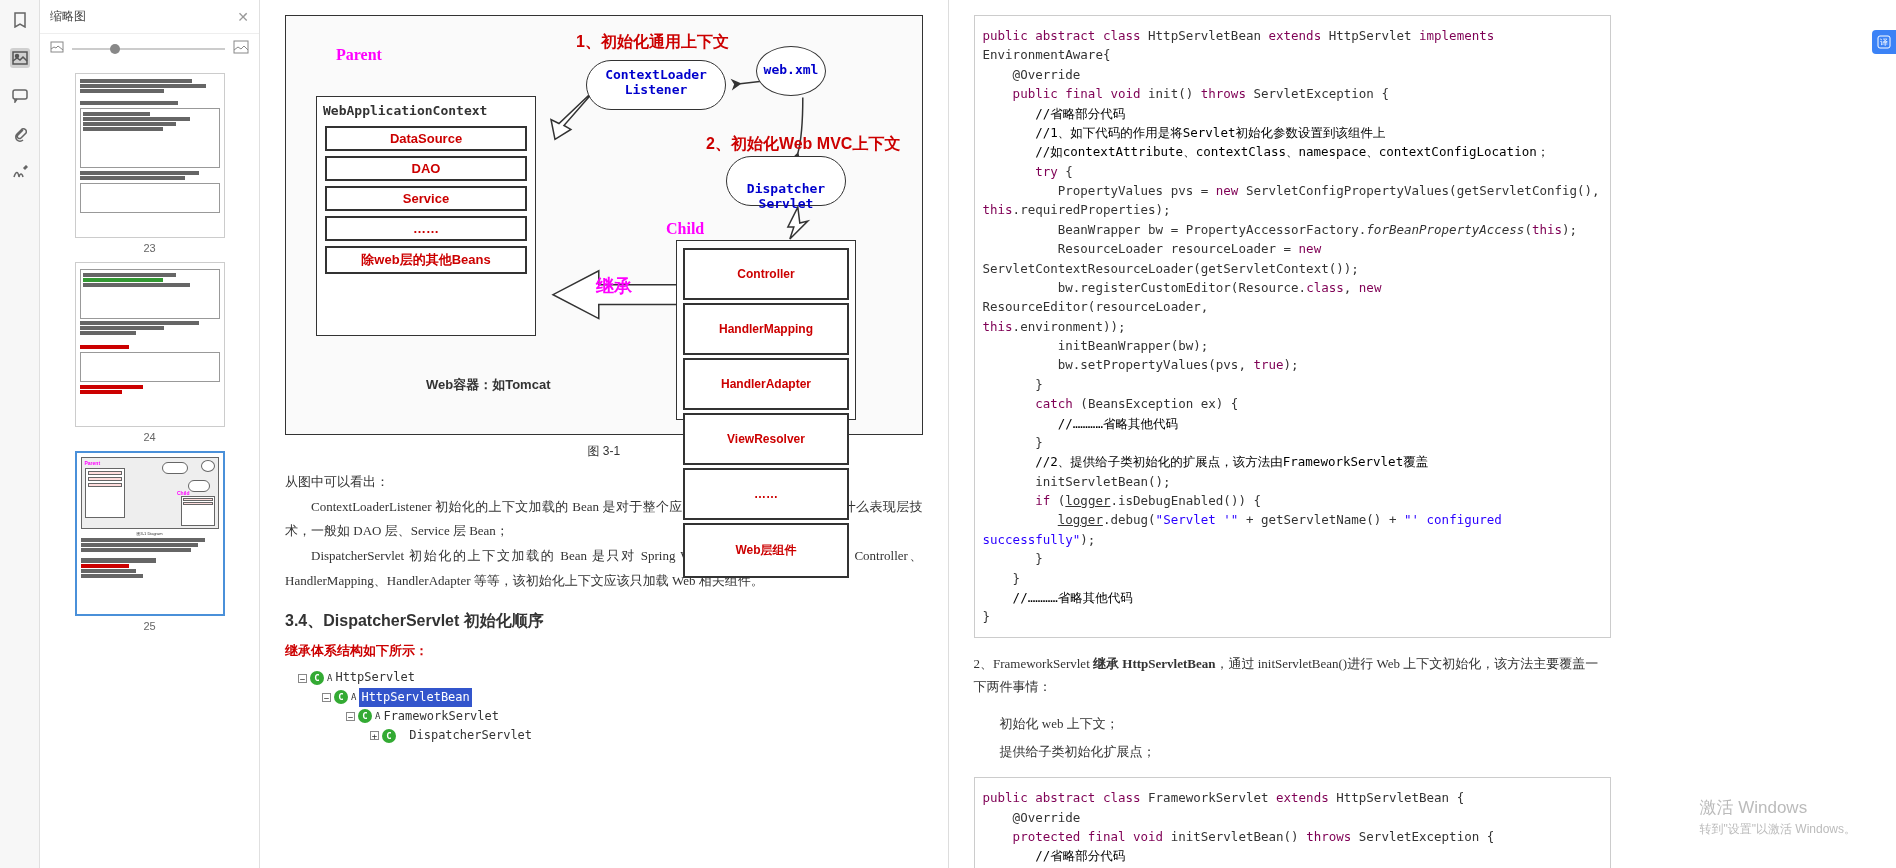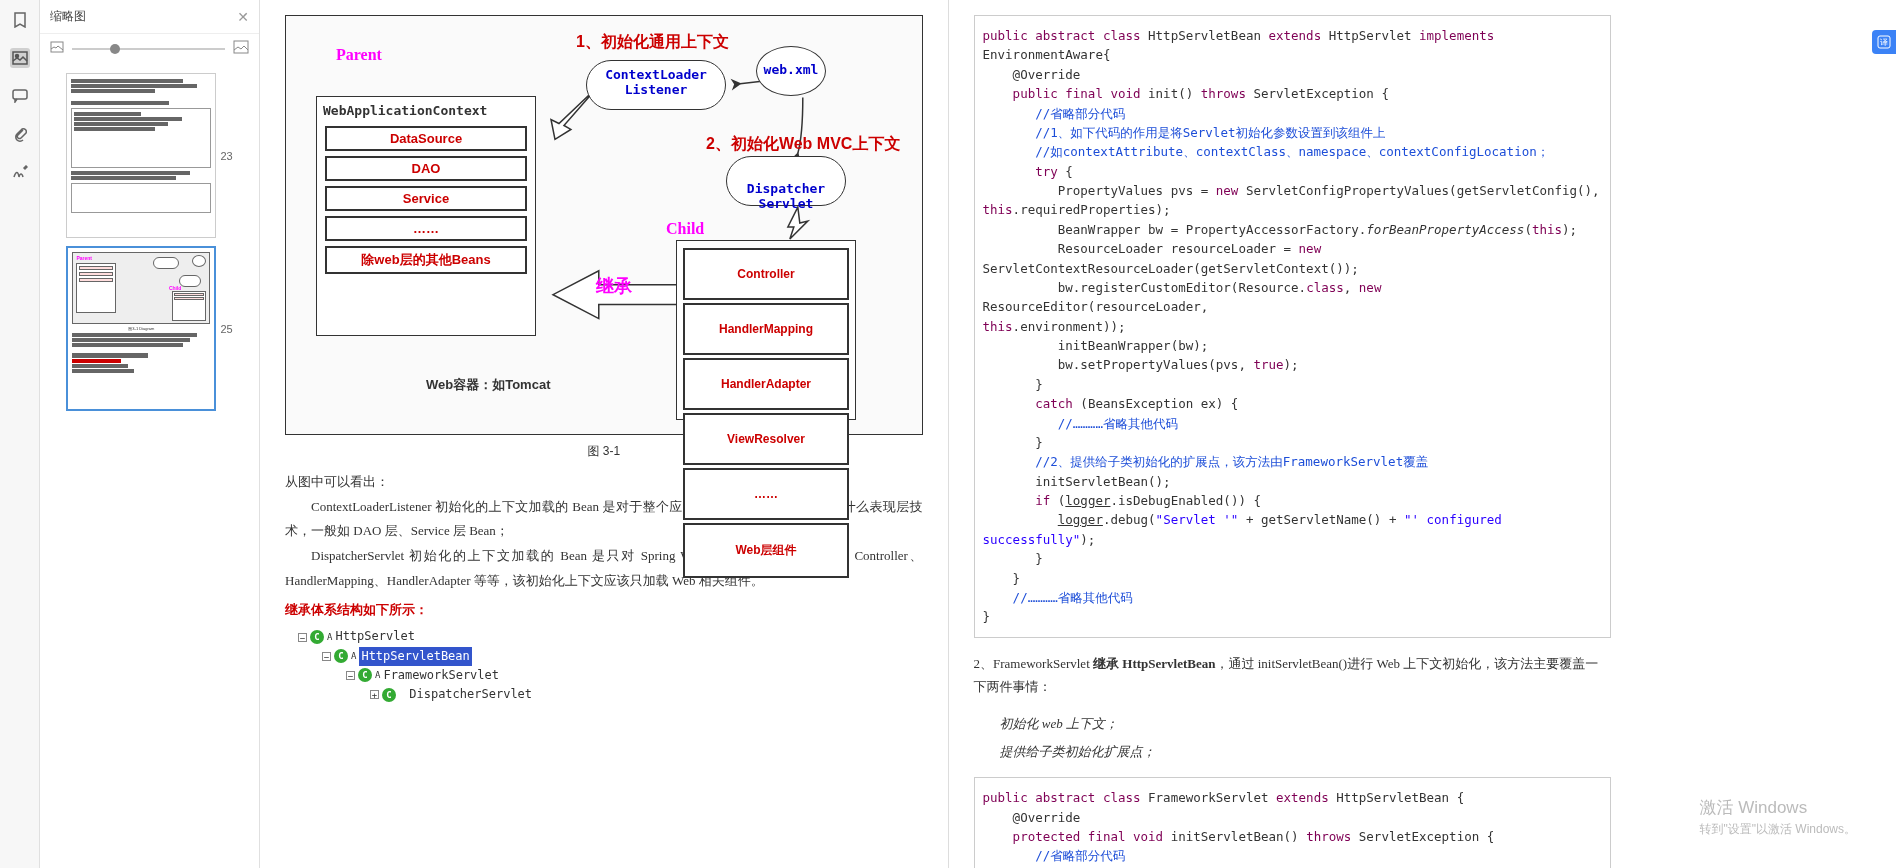--- a/index.html
+++ b/index.html
@@ -9,21 +9,21 @@
 .icon-rail .ic{width:20px;height:20px;display:flex;align-items:center;justify-content:center;color:#666;cursor:pointer;}
 .icon-rail .ic.active{background:#d0d0d0;border-radius:3px;}
 .sidebar{width:220px;border-right:1px solid #e0e0e0;display:flex;flex-direction:column;background:#fff;}
 .sb-header{display:flex;align-items:center;padding:8px 10px;border-bottom:1px solid #eee;}
 .sb-title{flex:1;font-size:12px;color:#444;}
 .sb-close{color:#999;cursor:pointer;font-size:14px;}
 .sb-ctrl{display:flex;align-items:center;padding:6px 10px;gap:8px;}
 .sb-slider{flex:1;height:2px;background:#ccc;position:relative;}
 .sb-slider::after{content:'';position:absolute;left:25%;top:-4px;width:10px;height:10px;background:#888;border-radius:50%;}
 .thumbs{flex:1;overflow-y:auto;padding:10px;display:flex;flex-direction:column;align-items:center;gap:8px;}
-.thumb-wrap{display:flex;flex-direction:row;align-items:center;gap:4px;}
+.thumb-wrap{display:flex;flex-direction:column;align-items:center;gap:4px;}
 .thumb{width:150px;height:165px;background:#fff;border:1px solid #ccc;padding:4px;font-size:2px;line-height:1.2;color:#333;overflow:hidden;position:relative;}
 .thumb.selected{border:2px solid #4a90d9;}
 .thumb-label{font-size:11px;color:#666;}
 .th-block{height:4px;background:#666;margin:1px 0;}
 .th-red{background:#c00;}
 .content{flex:1;display:flex;overflow:hidden;}
 .page{flex:1;padding:15px 25px;overflow-y:auto;border-right:1px solid #ddd;position:relative;}
 .page:last-child{border-right:none;}
 
 .diagram{border:1px solid #333;height:420px;position:relative;background:#fafafa;margin-bottom:8px;}
@@ -49,27 +49,27 @@
 .tree{font-family:monospace;font-size:12px;line-height:1.6;}
 .tree-row{display:flex;align-items:center;gap:3px;}
 .tree-ind{display:inline-block;}
 .tree-tog{display:inline-block;width:9px;height:9px;border:1px solid #888;text-align:center;line-height:8px;font-size:9px;}
 .tree-badge{display:inline-block;width:14px;height:14px;background:#3a3;border-radius:50%;color:#fff;font-size:9px;text-align:center;line-height:14px;font-weight:bold;}
 .tree-sup{font-size:9px;vertical-align:super;}
 .tree-hl{background:#3355cc;color:#fff;padding:0 2px;}
 
 .code-box{border:1px solid #ccc;padding:10px 8px;font-family:Consolas,monospace;font-size:12.5px;line-height:1.55;white-space:pre-wrap;word-break:break-word;overflow:hidden;}
 .kw{color:#7f0055;font-weight:normal;}
-.cm{color:#1d4ed8;}
+.cm{color:#000000;}
 .str{color:#2a00ff;}
 .fn{font-style:italic;}
 .und{text-decoration:underline;}
 .para{font-size:13px;line-height:1.8;margin:14px 0;font-family:"SimSun",serif;}
 .para b{font-weight:bold;}
-.para-ind{text-indent:2em;font-style:italic;}
+.para-ind{text-indent:2em;}
 .watermark{position:fixed;right:40px;bottom:30px;color:#bbb;font-size:14px;pointer-events:none;text-align:left;line-height:1.5;}
 .badge-float{position:fixed;right:0;top:30px;width:24px;height:24px;background:#3b82f6;border-radius:4px 0 0 4px;display:flex;align-items:center;justify-content:center;color:#fff;font-size:12px;}
 
 .diag-svg{position:absolute;left:0;top:0;width:100%;height:100%;pointer-events:none;}
 </style>
 </head>
 <body>
 
 <div class="app">
 
@@ -132,20 +132,38 @@
               <div class="th-block" style="width:50%"></div>
               <div class="th-block" style="width:80%"></div>
               <div class="th-block" style="width:70%"></div>
               <div class="th-block" style="width:60%"></div>
             </div>
           <div class="th-block" style="width:85%"></div>
             <div class="th-block" style="width:75%"></div>
           <div style="border:1px solid #999;height:30px;margin:3px 0;"></div>
         </div>
         <div class="thumb-label">23</div>
+      </div>
+      <div class="thumb-wrap">
+        <div class="thumb">
+          <div style="border:1px solid #999;height:50px;margin:2px 0;padding:2px;">
+              <div class="th-block" style="width:70%"></div>
+              <div class="th-block" style="width:60%;background:#393"></div>
+              <div class="th-block" style="width:80%"></div>
+            </div>
+          <div class="th-block" style="width:85%"></div>
+            <div class="th-block" style="width:60%"></div>
+          <div class="th-block" style="width:40%"></div>
+          <div style="height:8px"></div>
+          <div class="th-block th-red" style="width:35%"></div>
+          <div style="border:1px solid #999;height:30px;margin:3px 0;"></div>
+          <div class="th-block th-red" style="width:45%"></div>
+            <div class="th-block th-red" style="width:30%"></div>
+        </div>
+        <div class="thumb-label">24</div>
       </div>
       <div class="thumb-wrap">
         <div class="thumb selected">
           <div style="position:relative;border:1px solid #666;height:72px;background:#eee;margin-bottom:3px;">
             <div style="position:absolute;left:3px;top:2px;font-size:5px;color:#f0f;font-weight:bold;">Parent</div>
             <div style="position:absolute;left:3px;top:10px;width:40px;height:50px;border:1px solid #666;background:#fff;">
                 <div style="border:1px solid #666;height:4px;margin:2px;background:#fdd"></div>
                 <div style="border:1px solid #666;height:4px;margin:2px;background:#fdd"></div>
                 <div style="border:1px solid #666;height:4px;margin:2px;background:#fdd"></div>
               </div>
@@ -225,20 +243,21 @@
         </div>
       </div>
       <div class="cap">图 3-1</div>
 
       <div class="body-text">
         <p style="text-indent:0">从图中可以看出：</p>
         <p>ContextLoaderListener 初始化的上下文加载的 Bean 是对于整个应用程序共享的，不管是使用什么表现层技术，一般如 DAO 层、Service 层 Bean；</p>
         <p>DispatcherServlet 初始化的上下文加载的 Bean 是只对 Spring Web MVC 有效的 Bean，如 Controller、HandlerMapping、HandlerAdapter 等等，该初始化上下文应该只加载 Web 相关组件。</p>
       </div>
 
+      <h3 class="sect">3.4、DispatcherServlet 初始化顺序</h3>
       <div class="inherit-title">继承体系结构如下所示：</div>
       <div class="tree">
         <div class="tree-row">
             <span class="tree-ind" style="width:10px"></span>
             <span class="tree-tog">−</span> 
             <span class="tree-badge">C</span>
             <span class="tree-sup">A</span> 
             <span>HttpServlet</span>
           </div>
         <div class="tree-row">

